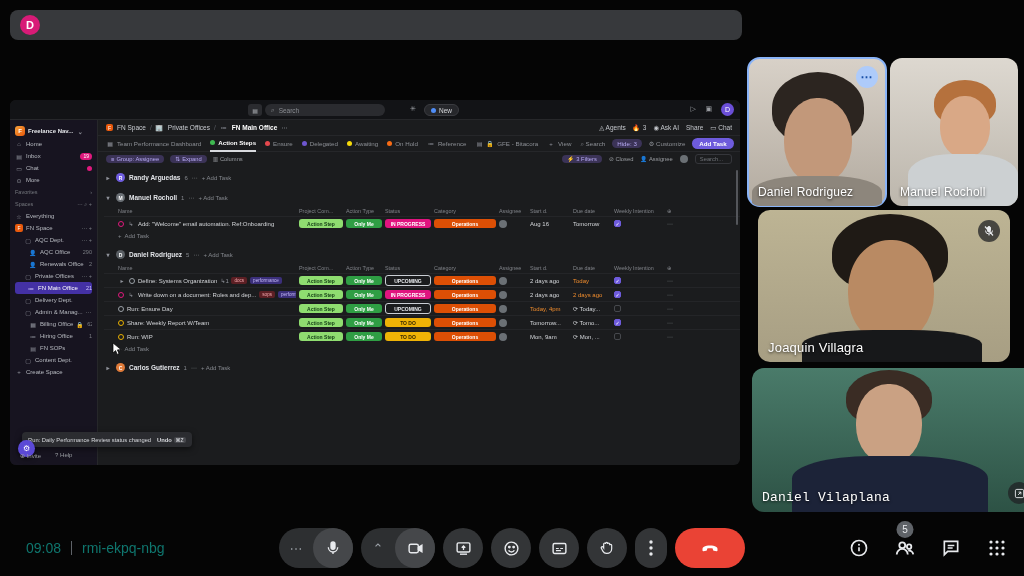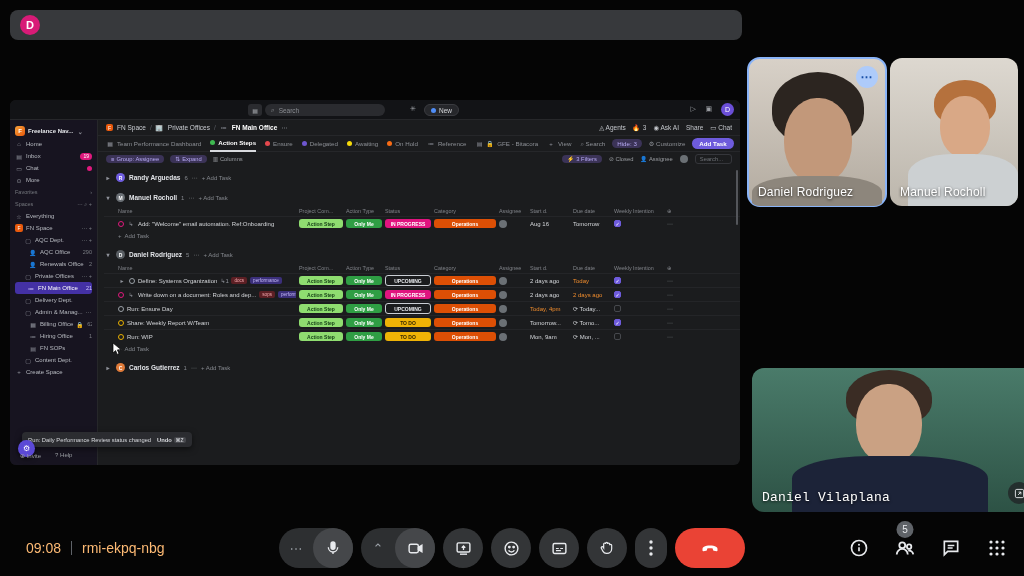--- a/index.html
+++ b/index.html
@@ -118,21 +118,21 @@
   .hair { position:absolute; border-radius:50% 50% 42% 42%; }
   .face { position:absolute; border-radius:48%; }
   .torso { position:absolute; border-radius:40% 40% 0 0; }
   .tile-btn { position:absolute; width:22px; height:22px; border-radius:50%;
     display:flex; align-items:center; justify-content:center; }
   .tb-blue { background:#aecbfa; color:#174ea6; font-size:12px; font-weight:bold; letter-spacing:1px; }
   .tb-dark { background:rgba(32,33,36,.75); color:#e8eaed; }
 
   
   .bbar { left:0; top:520px; width:1024px; height:56px; display:flex; align-items:center; }
-  .meta { position:absolute; left:26px; display:flex; align-items:center; gap:10px; color:#fdba74; font-size:14px; }
+  .meta { position:absolute; left:26px; display:flex; align-items:center; gap:10px; color:#0f766e; font-size:14px; }
   .meta .div { width:1px; height:14px; background:#5f6368; }
   .controls { position:absolute; left:50%; transform:translateX(-50%); display:flex; align-items:center; gap:8px; }
   .cbtn { width:40px; height:40px; border-radius:50%; background:#333537; display:flex;
     align-items:center; justify-content:center; color:#e8eaed; }
   .cpill { height:40px; border-radius:20px; background:#2d2f31; display:flex; align-items:center; }
   .cpill .lead { width:34px; text-align:center; color:#9aa0a6; font-size:13px; }
   .cpill .circ { width:40px; height:40px; border-radius:50%; background:#45474a; display:flex;
     align-items:center; justify-content:center; color:#e8eaed; }
   .morebtn { width:32px; height:40px; border-radius:20px; background:#333537; display:flex;
     align-items:center; justify-content:center; color:#e8eaed; }
@@ -542,20 +542,34 @@
     <span class="nm" style="font-size:12px;">Daniel Rodriguez</span>
   </div>
 
   <div class="tile" style="left:890px; top:58px; width:128px; height:148px; background:linear-gradient(180deg,#ddd8d0,#bcb6ac);">
     <div class="hair" style="left:44px; top:22px; width:62px; height:46px; background:#b5713d;"></div>
     <div class="face" style="left:50px; top:38px; width:50px; height:62px; background:#d9a886;"></div>
     <div class="torso" style="left:18px; top:96px; width:110px; height:52px; background:#ccd0d2;"></div>
     <span class="nm" style="font-size:12px;">Manuel Rocholl</span>
   </div>
 
+  <div class="tile" style="left:758px; top:210px; width:252px; height:152px; background:linear-gradient(180deg,#bdb494,#a79e83);">
+    <div class="hair" style="left:74px; top:4px; width:116px; height:78px; background:#1f1a15;"></div>
+    <div class="face" style="left:90px; top:30px; width:86px; height:104px; background:#b98a63;"></div>
+    <div class="torso" style="left:44px; top:120px; width:180px; height:36px; background:#17181a;"></div>
+    <div class="tile-btn tb-dark" style="right:10px; top:10px;">
+      <svg width="12" height="12" viewBox="0 0 24 24" fill="none" stroke="#e8eaed" stroke-width="2">
+          <rect x="9" y="3" width="6" height="11" rx="3" fill="#e8eaed"></rect>
+          <path d="M5 11a7 7 0 0 0 14 0"></path>
+          <line x1="12" y1="18" x2="12" y2="21"></line>
+          <line x1="4" y1="3" x2="20" y2="21" stroke-width="2.4"></line>
+        </svg>
+    </div>
+    <span class="nm">Joaquin Villagra</span>
+  </div>
 
   <div class="tile" style="left:752px; top:368px; width:288px; height:144px; background:linear-gradient(180deg,#4a7b6a,#2d5245);font-family:Liberation Mono, monospace;">
     <div class="hair" style="left:94px; top:2px; width:86px; height:56px; background:#3a2c24;"></div>
     <div class="face" style="left:104px; top:16px; width:66px; height:80px; background:#caa183;"></div>
     <div class="torso" style="left:40px; top:88px; width:196px; height:56px; background:#1c2338;"></div>
     <div class="tile-btn tb-dark" style="right:10px; bottom:8px;">
       <svg width="11" height="11" viewBox="0 0 24 24" fill="none" stroke="#e8eaed" stroke-width="2">
           <rect x="3" y="3" width="18" height="18" rx="3"></rect>
           <path d="M15 9 L9 15 M10 9 h5 v5"></path>
         </svg>

